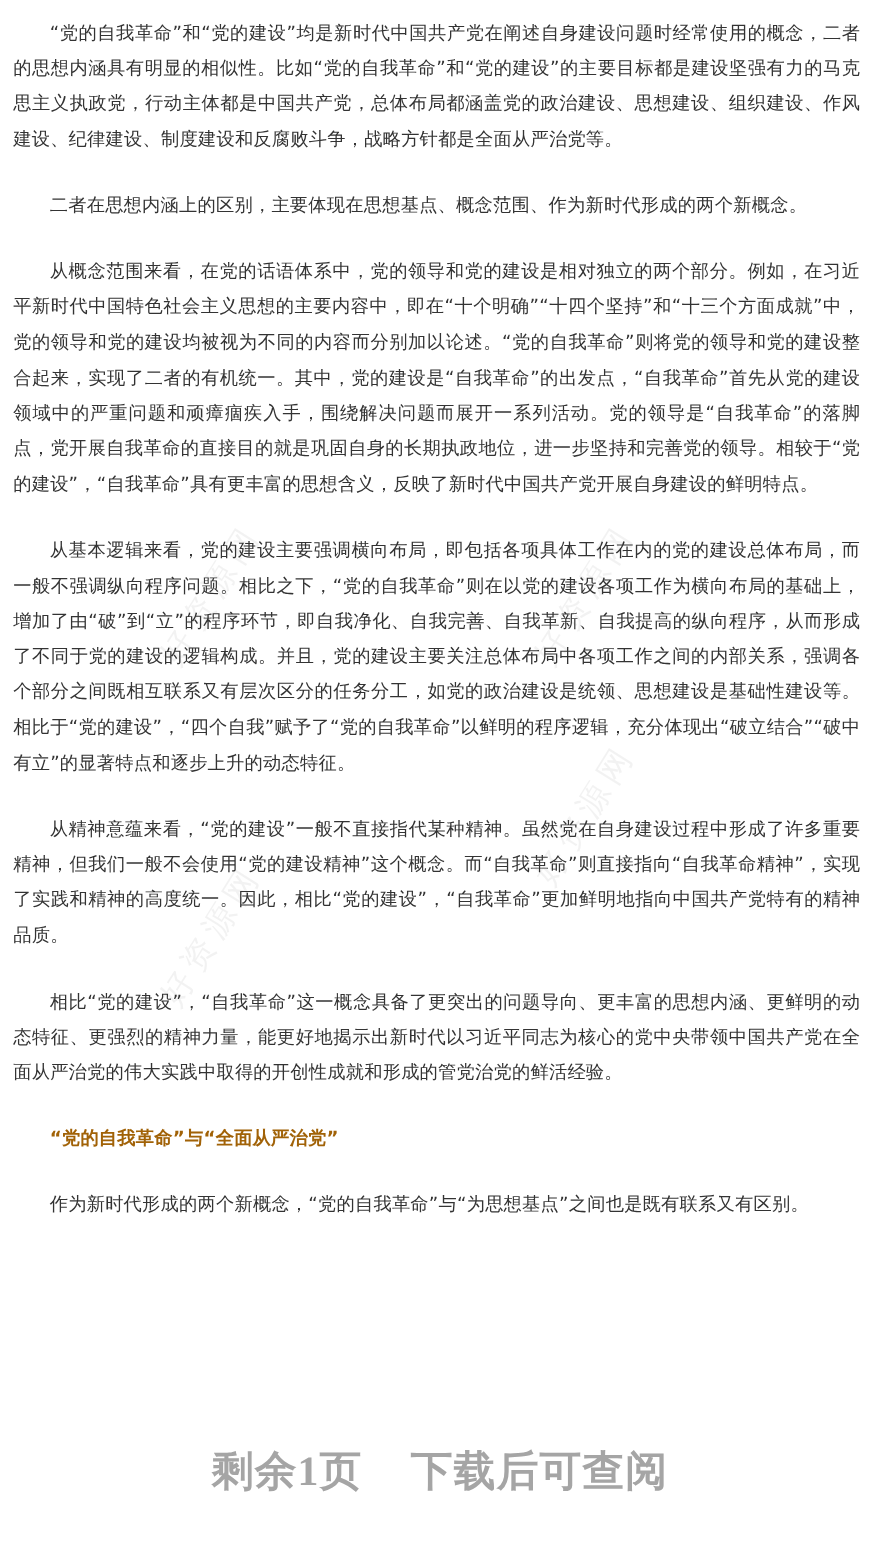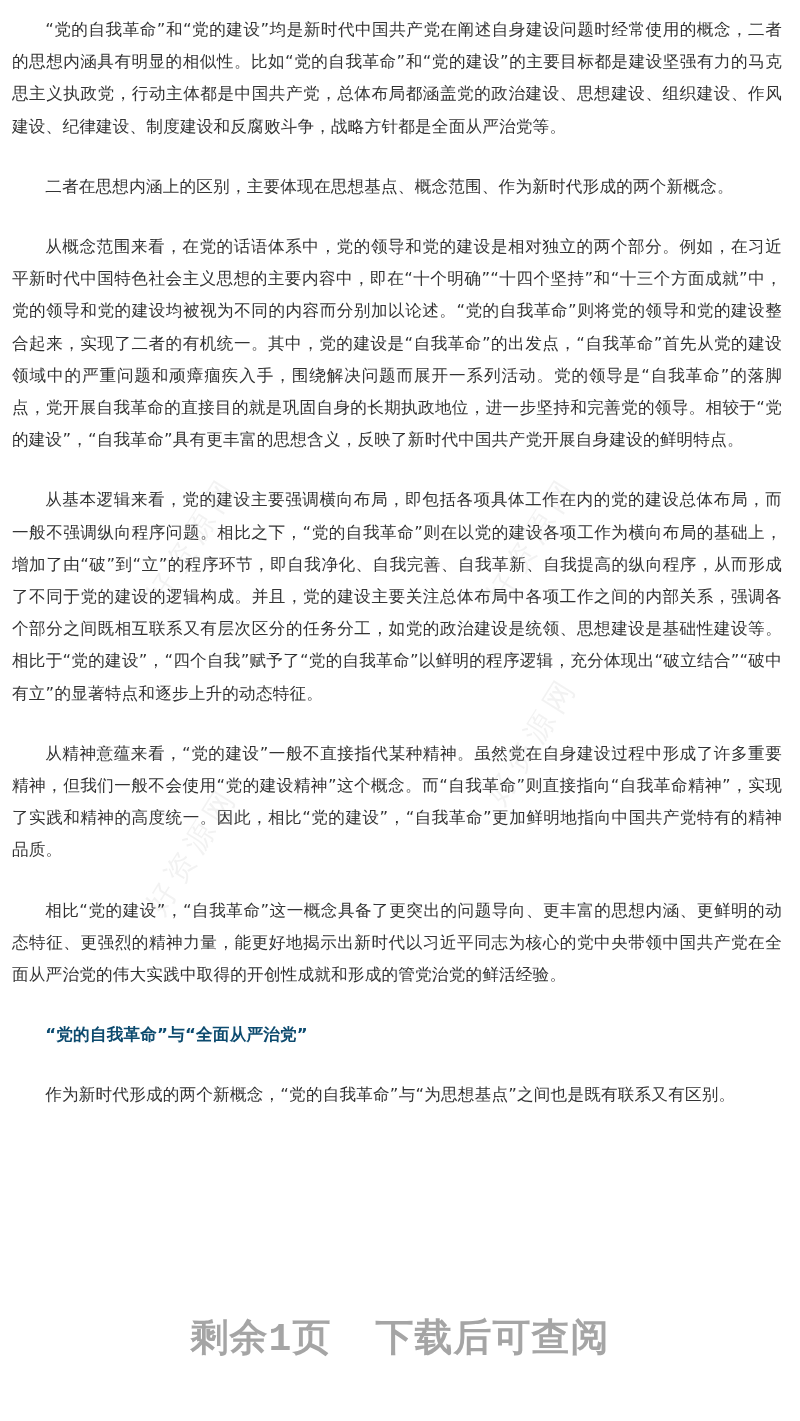--- a/index.html
+++ b/index.html
@@ -14,35 +14,35 @@
   .para {
     margin: 0 0 28px 0;
     font-size: 16.6px;
     line-height: 32.2px;
     text-indent: 2em;
     text-align: justify;
     letter-spacing: 0.2px;
   }
   .para.heading {
     font-weight: bold;
-    color: #0c4a6e;
+    color: #a16207;
   }
   .watermark {
     position: absolute;
     font-size: 30px;
     color: rgba(0,0,0,0.05);
     transform: rotate(-58deg);
     white-space: nowrap;
     pointer-events: none;
     letter-spacing: 6px;
   }
   .footer-banner {
     position: absolute; left: 0; top: 1312px; width: 800px;
     text-align: center;
-    font-family: Liberation Mono, monospace;
+    font-family: Liberation Serif, serif;
     font-weight: bold;
     font-size: 38px;
     color: #a5a5a5;
     letter-spacing: 1px;
   }
   .footer-banner .gap { display: inline-block; width: 44px; }
 </style>
 </head>
 <body>
 

